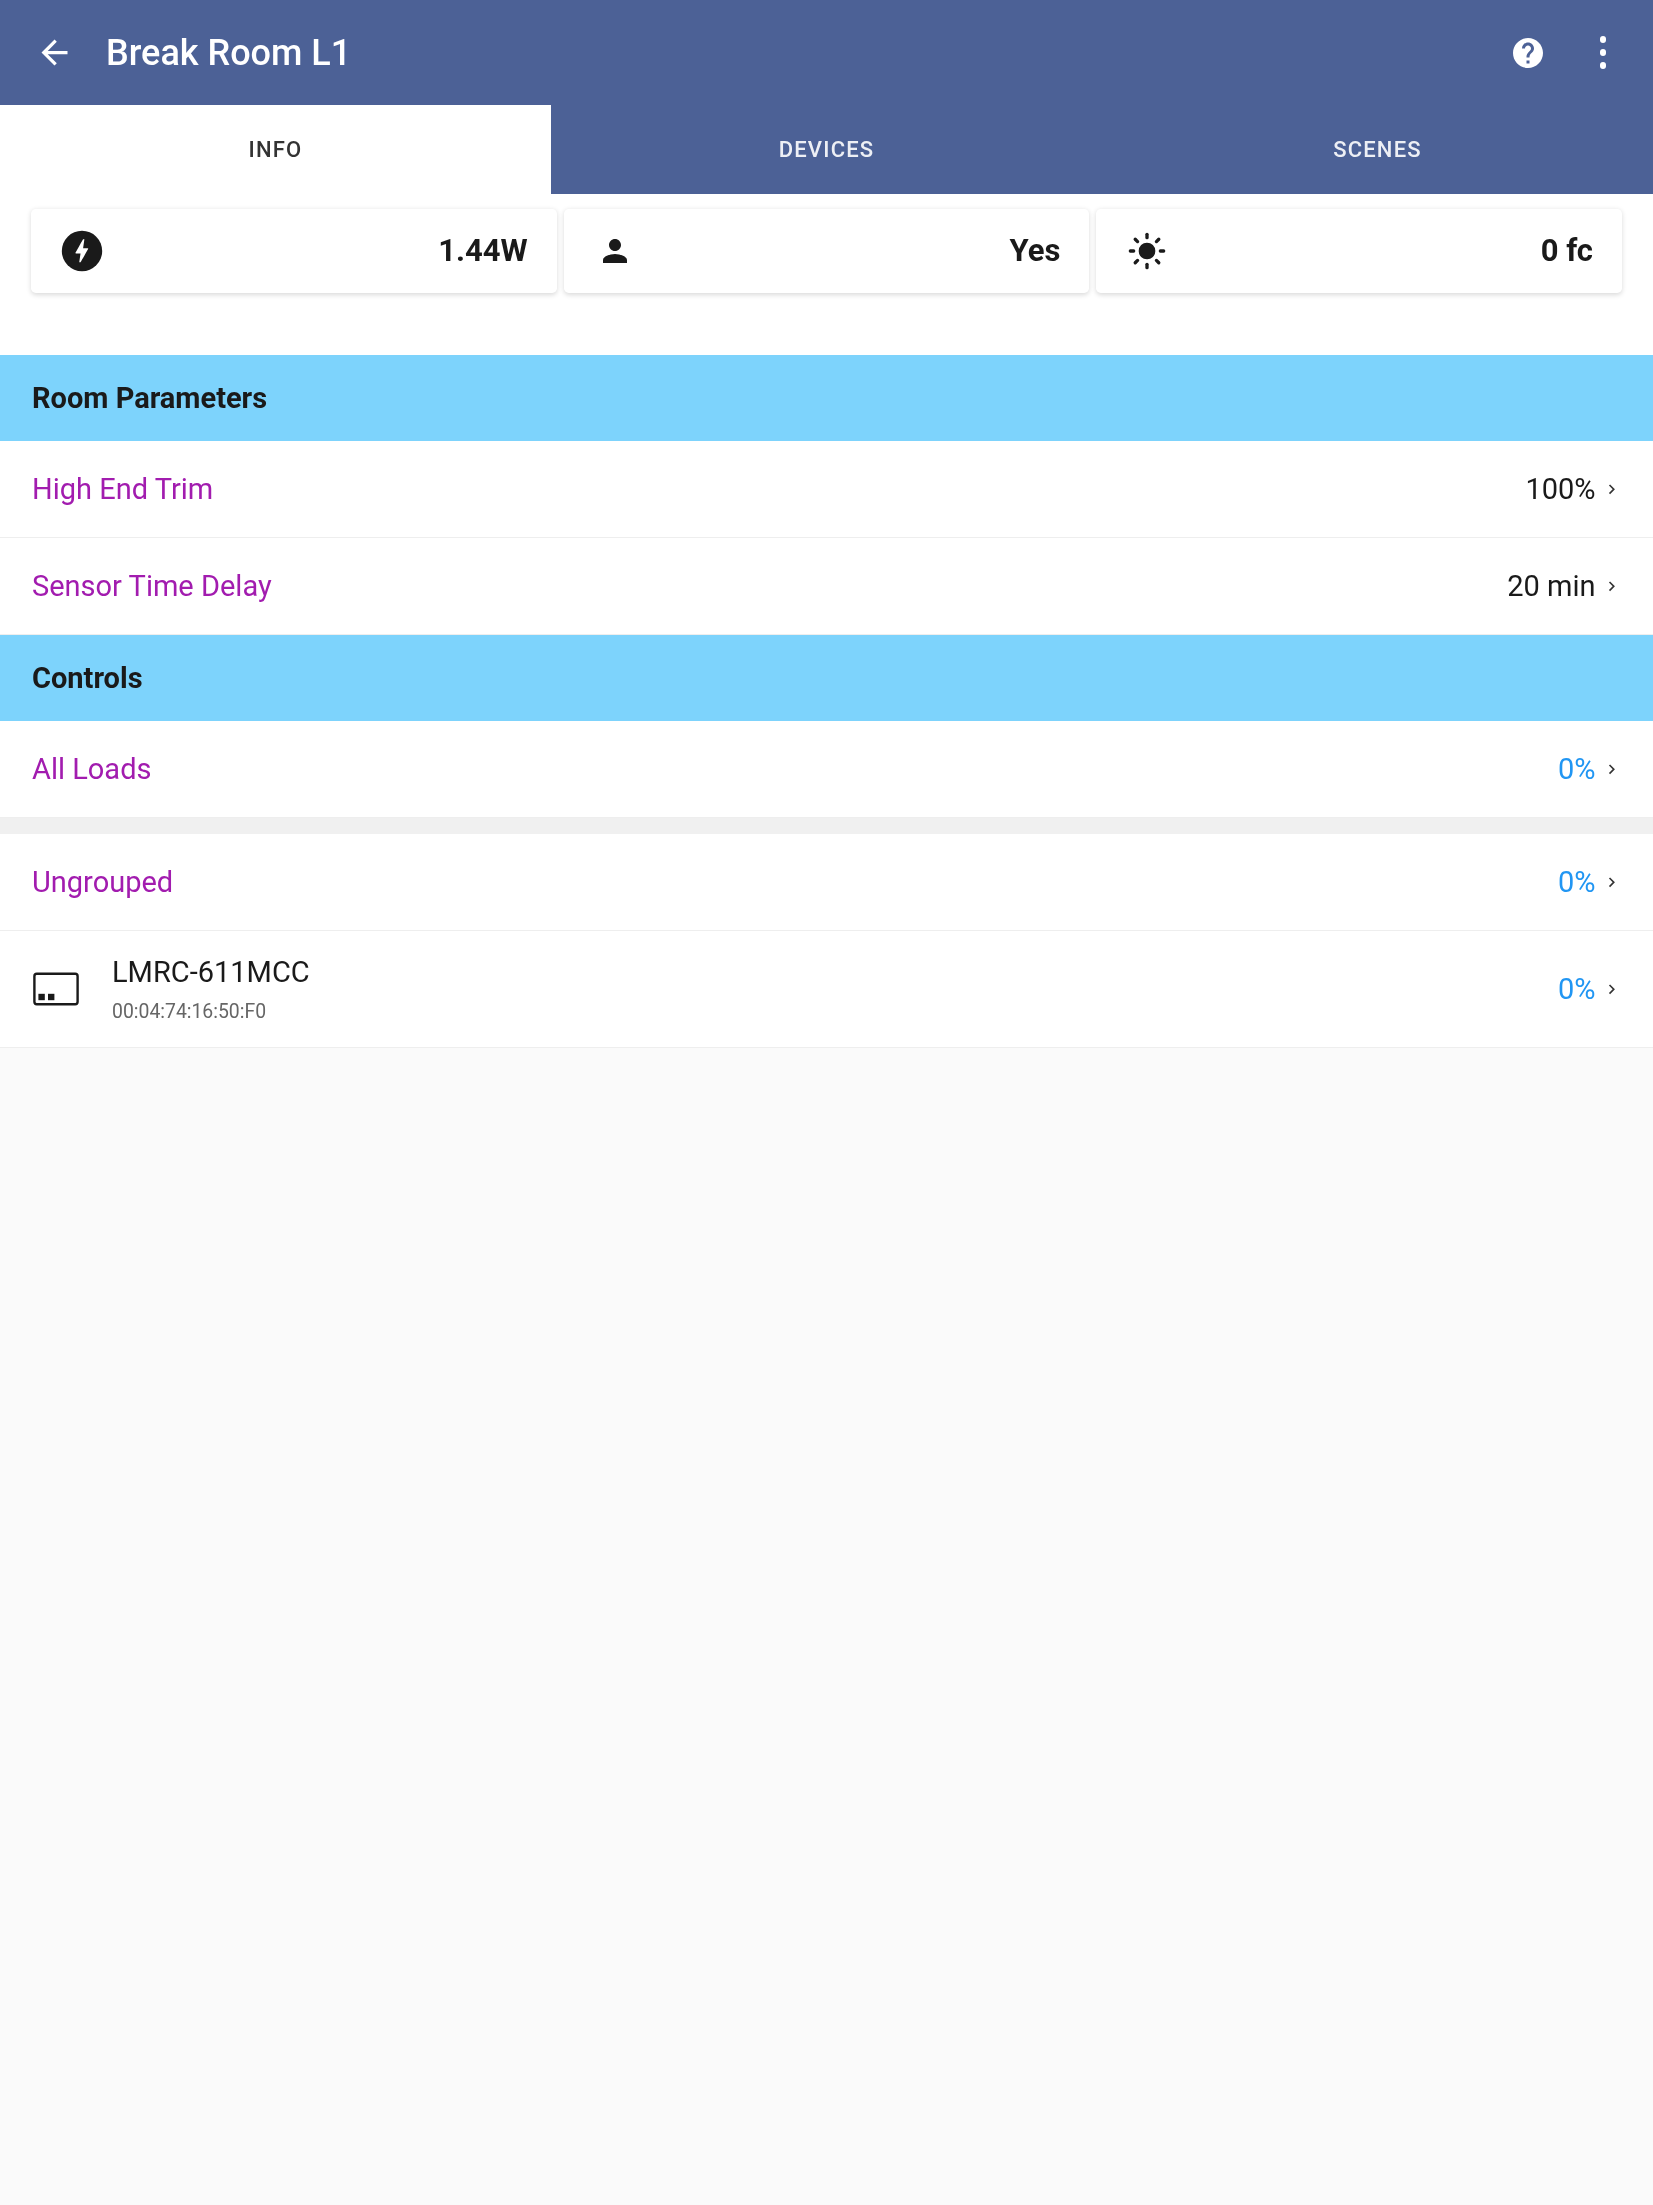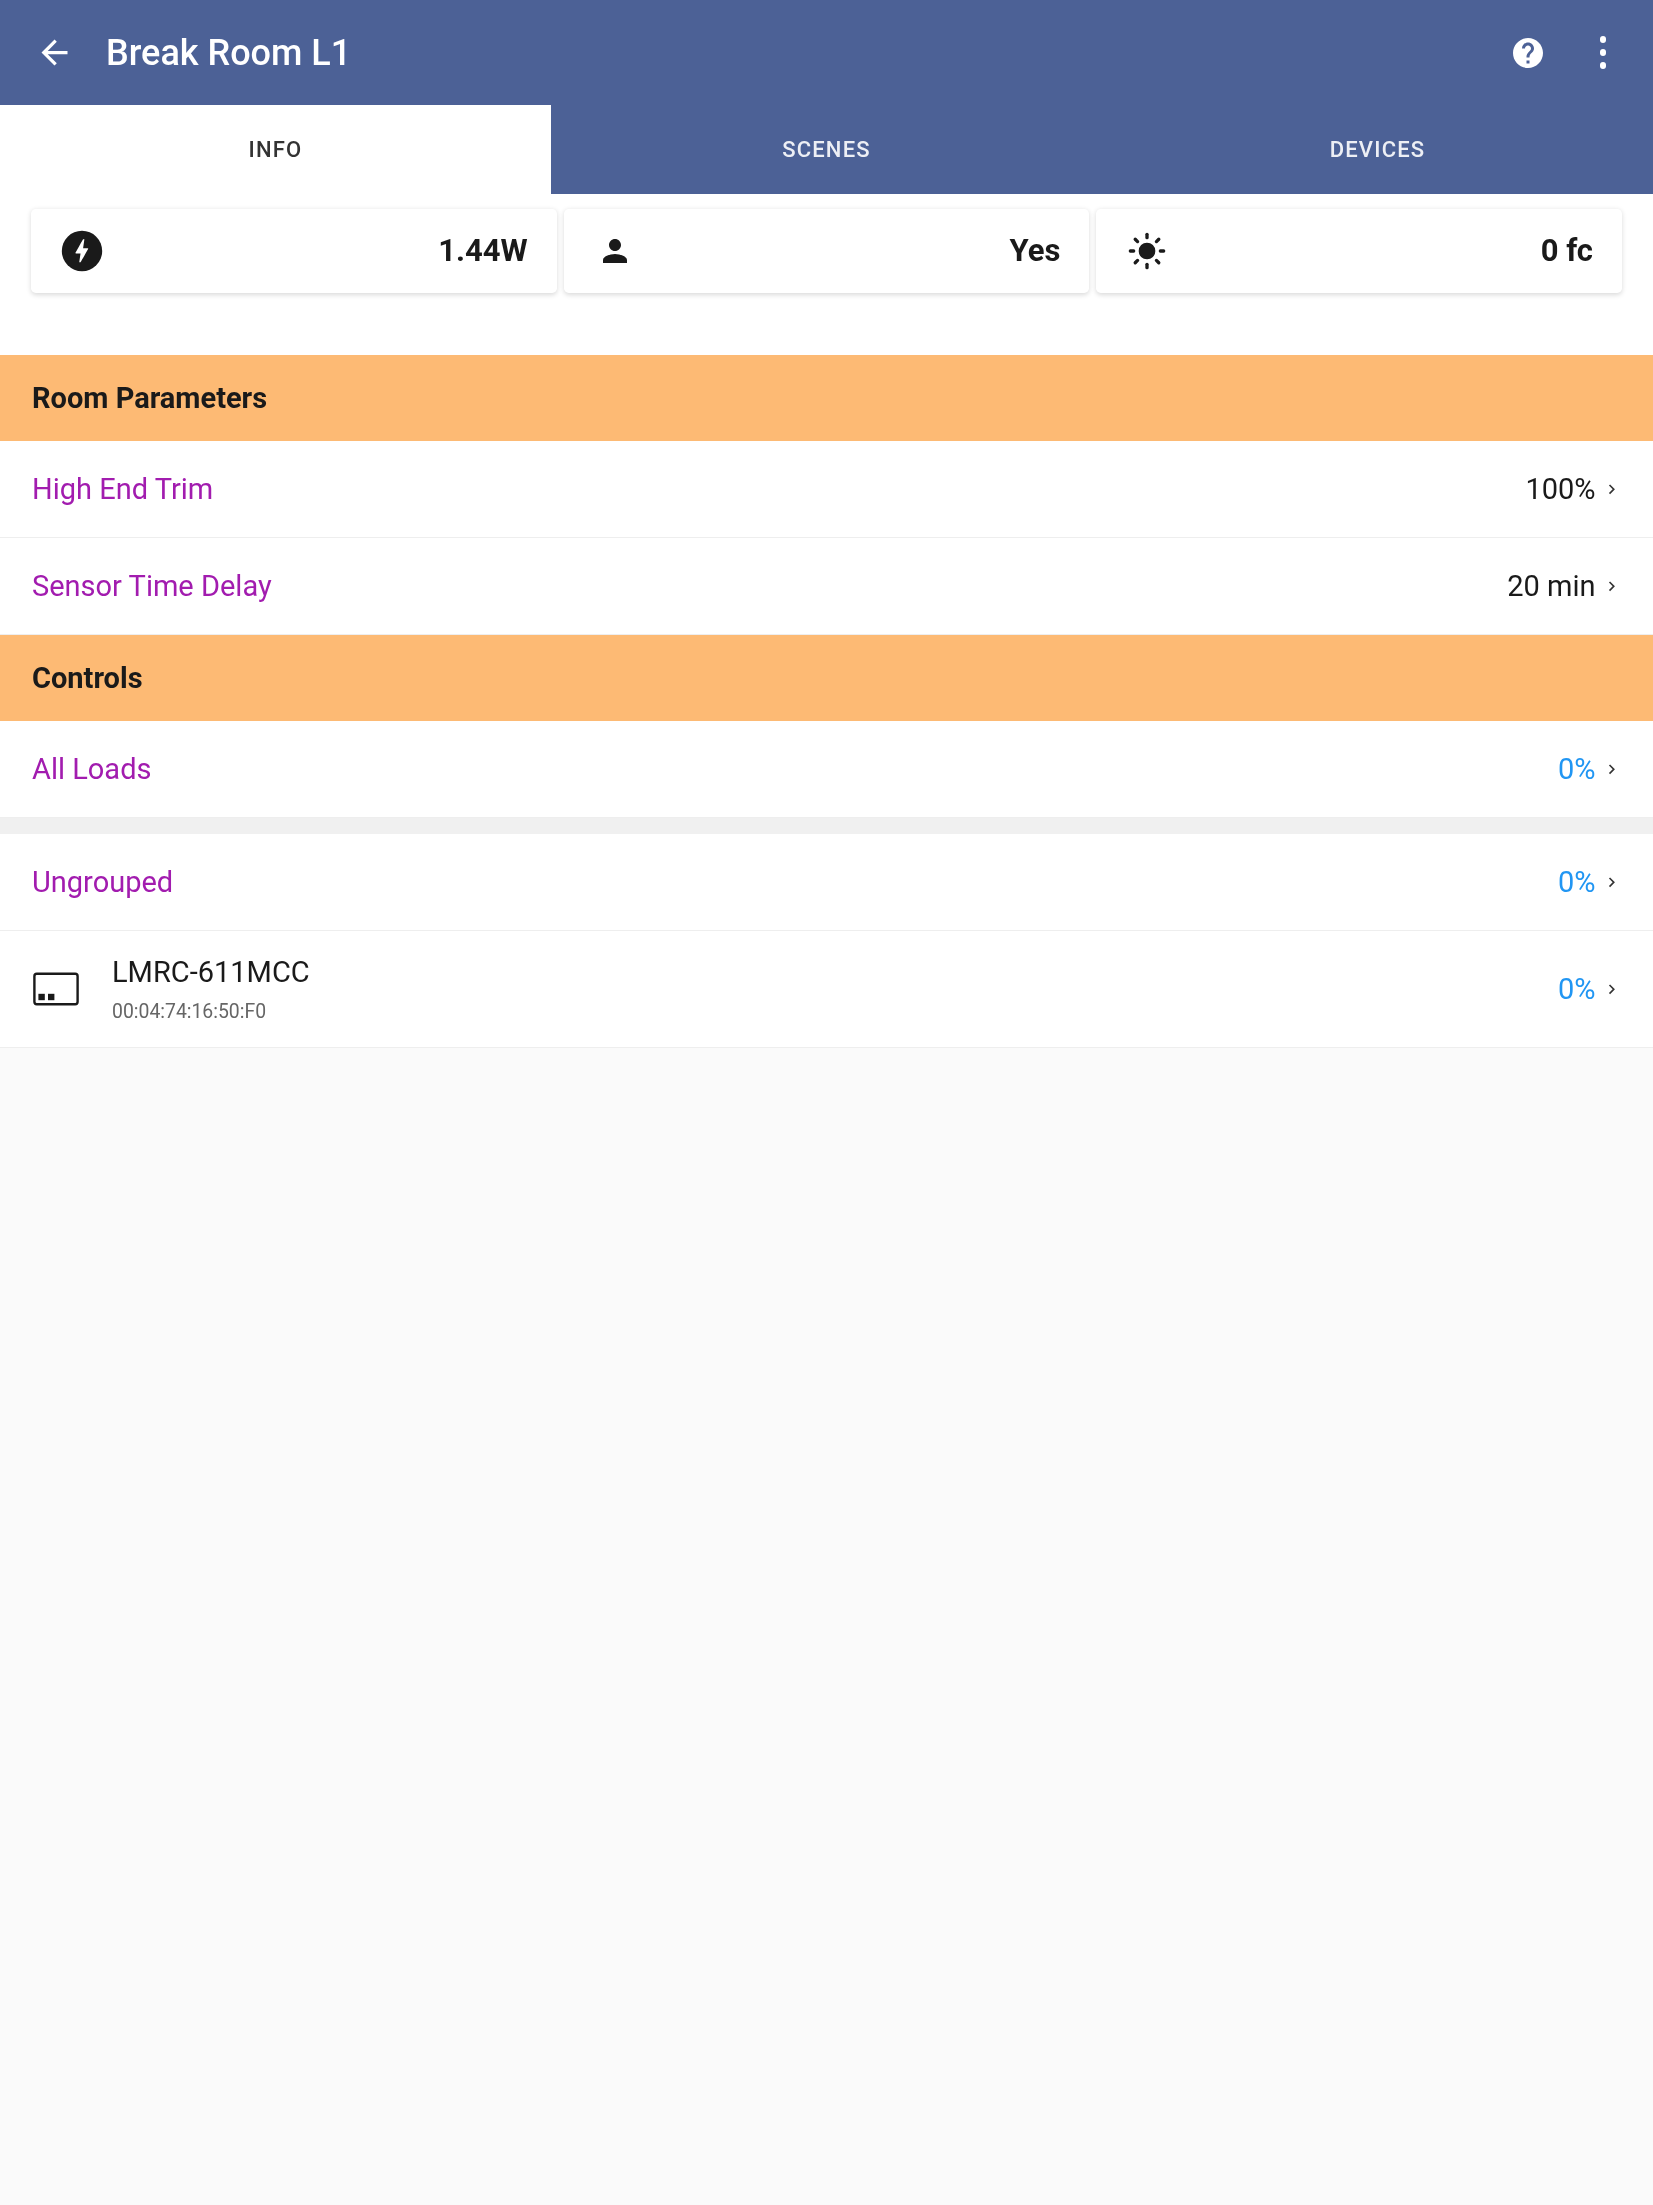--- a/index.html
+++ b/index.html
@@ -115,21 +115,21 @@
     }
     .status-value {
       font-size: 31px;
       font-weight: 700;
       color: #1a1a1a;
     }
     .content {
       background: white;
     }
     .section-header {
-      background: #fdba74;
+      background: #7dd3fc;
       padding: 26px 32px;
       font-size: 29px;
       font-weight: 700;
       color: #1a1a1a;
     }
     .list-row {
       display: flex;
       align-items: center;
       padding: 31px 32px;
       border-bottom: 0.8px solid #eee;
@@ -209,22 +209,22 @@
       </div>
       <div class="menu-btn">
         <div class="menu-dot"></div>
         <div class="menu-dot"></div>
         <div class="menu-dot"></div>
       </div>
     </div>
   </div>
   <div class="tabs">
     <div class="tab active">INFO</div>
+    <div class="tab inactive">DEVICES</div>
     <div class="tab inactive">SCENES</div>
-    <div class="tab inactive">DEVICES</div>
   </div>
 </div>
 
 <div class="status-cards">
   <div class="status-card">
     <div class="status-icon">
       <svg width="44" height="44" viewBox="0 0 24 24" fill="#1a1a1a">
         <circle cx="12" cy="12" r="11" fill="#1a1a1a"></circle>
         <path d="M11 21h-1l1-7H7.5c-.58 0-.57-.32-.38-.66.19-.34.05-.08.07-.12C8.48 10.94 10.42 7.54 13 3h1l-1 7h3.5c.49 0 .56.33.47.51l-.07.15C12.96 17.55 11 21 11 21z" fill="white" transform="scale(0.7) translate(5 5)"></path>
       </svg>

